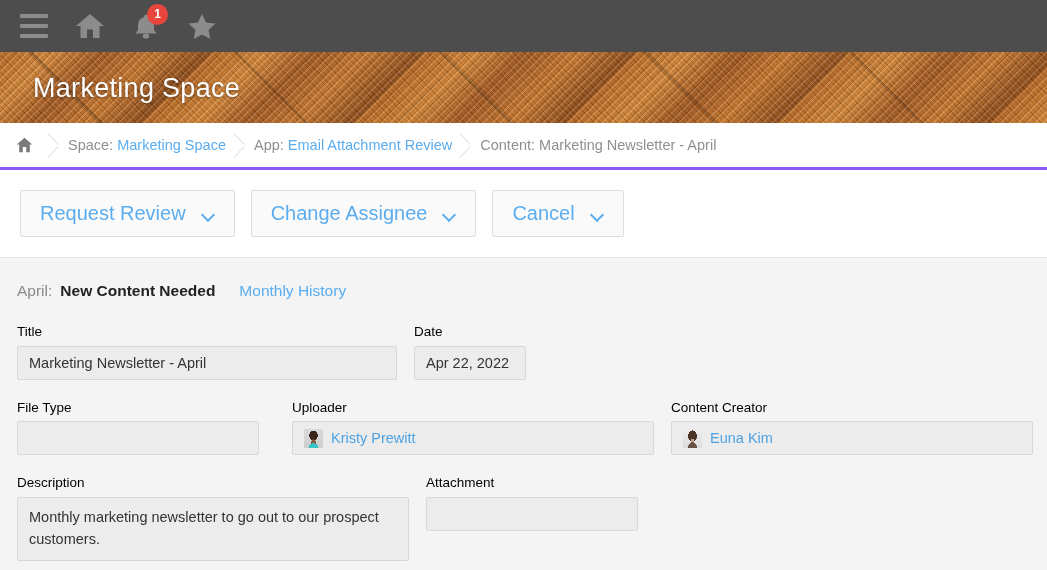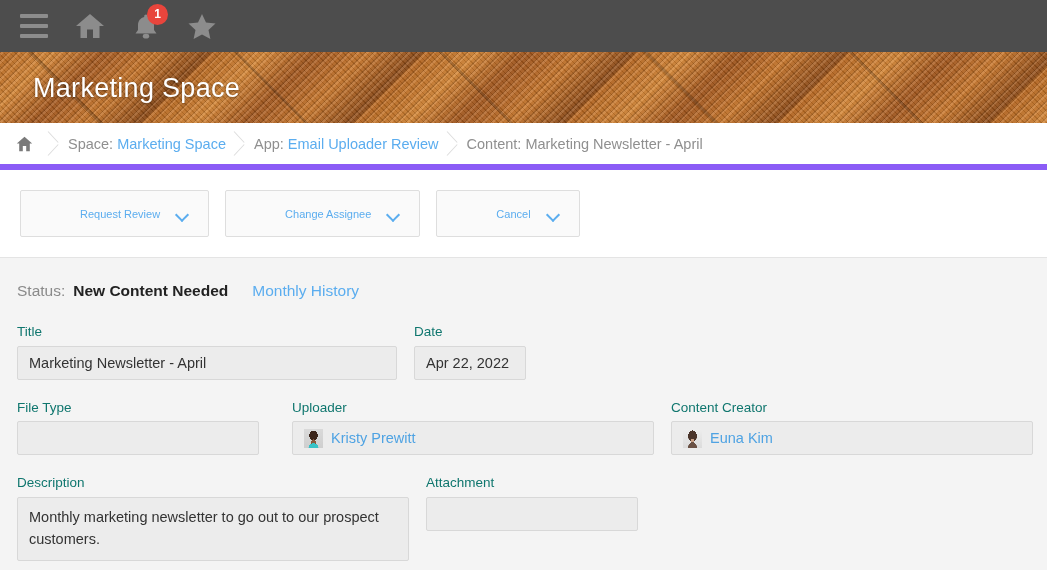--- a/index.html
+++ b/index.html
@@ -89,21 +89,21 @@
     letter-spacing: 0.3px;
     text-shadow: 0 1px 3px rgba(0,0,0,0.45);
     z-index: 2;
     white-space: nowrap;
   }
 
   
   .breadcrumb {
     height: 47px;
     background: #ffffff;
-    border-bottom: 6px solid #8b5cf6;
+    border-bottom: 3px solid #8b5cf6;
     display: flex;
     align-items: center;
     padding-left: 8px;
   }
   .crumb-home {
     width: 32px;
     display: flex;
     align-items: center;
     justify-content: center;
     cursor: pointer;
@@ -150,24 +150,23 @@
     border: 1px solid #dedede;
     border-radius: 2px;
     display: flex;
     align-items: center;
     gap: 16px;
     padding: 0 19px;
     cursor: pointer;
     user-select: none;
   }
   .action-btn-label {
-    font-size: 11px;
+    font-size: 20px;
     color: #5badef;
     white-space: nowrap;
-    margin-left: 40px;
   }
   .chev {
     display: block;
     width: 13px;
     height: 8px;
     position: relative;
     flex-shrink: 0;
   }
   .chev::before {
     content: "";
@@ -203,21 +202,21 @@
 
   .field-row {
     display: flex;
     padding-left: 17px;
     margin-bottom: 21px;
     align-items: flex-start;
   }
   .field { display: flex; flex-direction: column; }
   .field-label {
     font-size: 13.5px;
-    color: #0f766e;
+    color: #000000;
     margin-bottom: 7px;
     line-height: 1;
   }
   .field-box {
     background: #ececec;
     border: 1px solid #d8d8d8;
     border-radius: 2px;
     min-height: 34px;
     display: flex;
     align-items: center;
@@ -307,21 +306,21 @@
     </svg>
   </div>
 
   <div class="crumb-sep"></div>
   <div class="crumb">
     <span>Space: </span><a>Marketing Space</a>
   </div>
 
   <div class="crumb-sep"></div>
   <div class="crumb">
-    <span>App: </span><a>Email Uploader Review</a>
+    <span>App: </span><a>Email Attachment Review</a>
   </div>
 
   <div class="crumb-sep"></div>
   <div class="crumb">
     <span>Content: </span><span>Marketing Newsletter - April</span>
   </div>
 
 </div>
 
 <div class="actionbar">
@@ -339,21 +338,21 @@
   <div class="action-btn">
     <span class="action-btn-label">Cancel</span>
     <span class="chev"></span>
   </div>
 
 </div>
 
 <div class="form-body">
 
   <div class="status-row">
-    <span class="status-label">Status:</span>
+    <span class="status-label">April:</span>
     <span class="status-value" style="margin-left:-16px">New Content Needed</span>
     <a class="status-history">Monthly History</a>
   </div>
 
   <div class="field-row">
     <div class="field" style="width:380px; margin-right:17px;">
       <span class="field-label">Title</span>
       <div class="field-box">Marketing Newsletter - April</div>
     </div>
     <div class="field" style="width:112px;">

